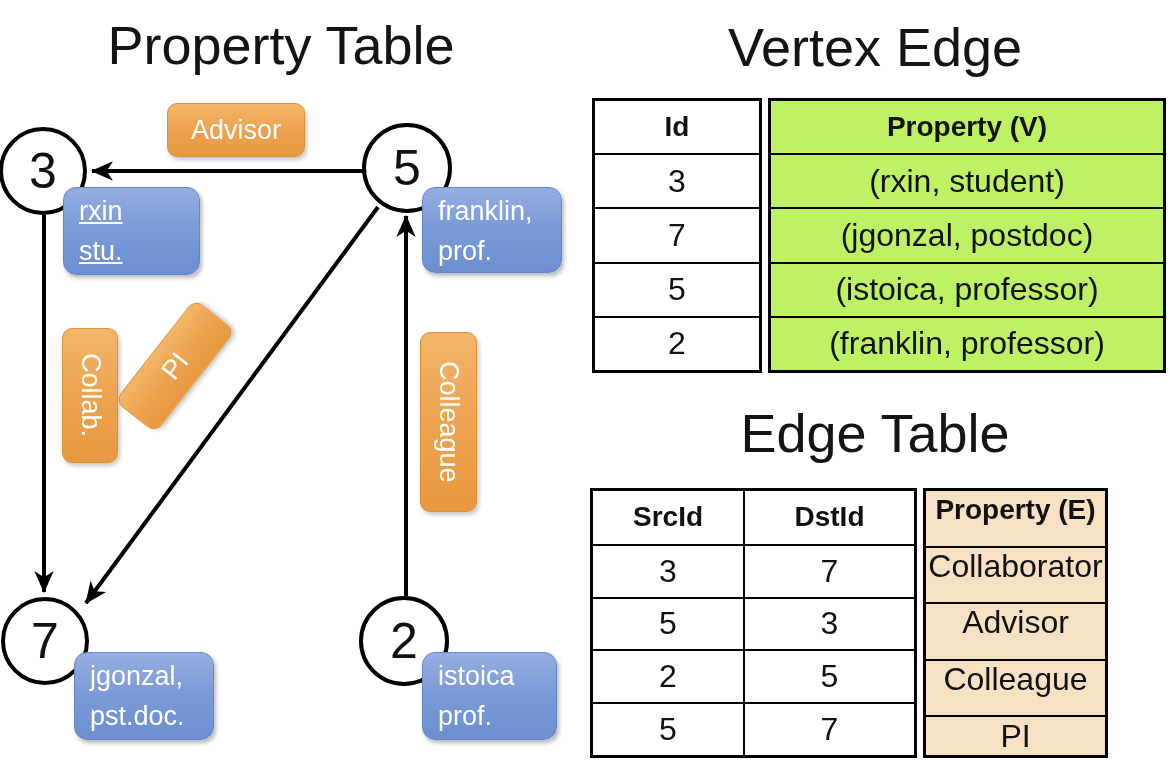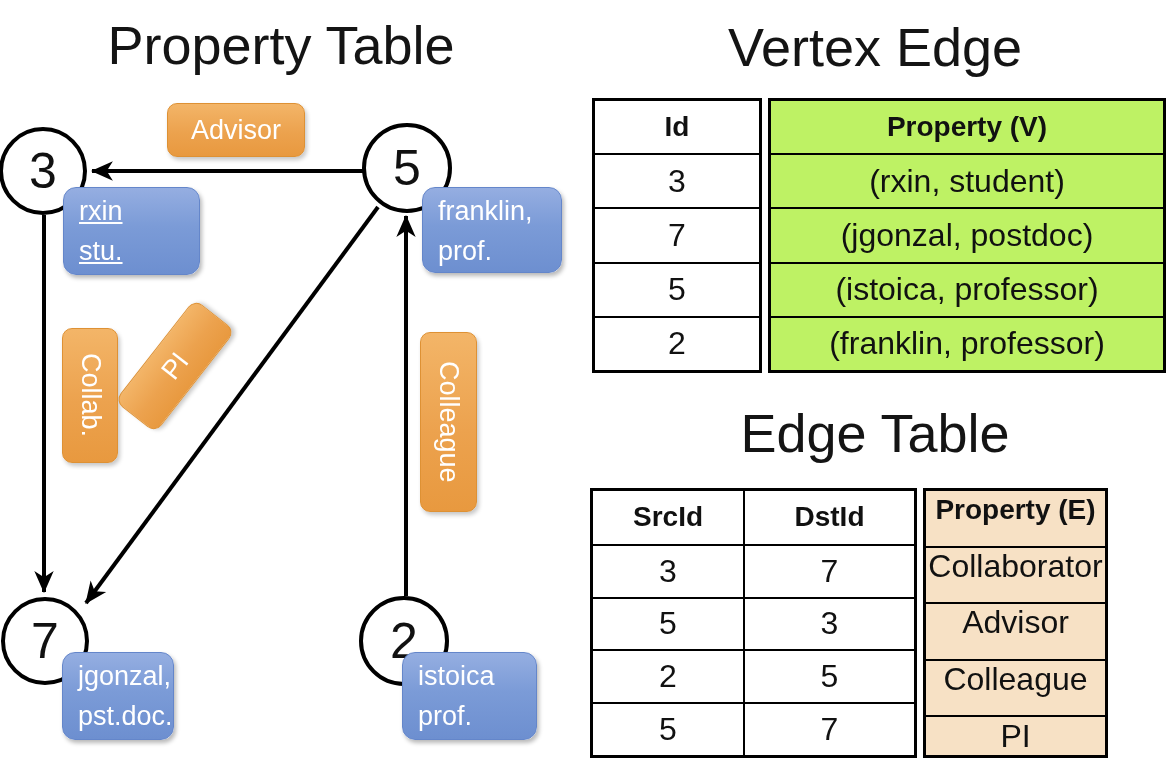--- a/index.html
+++ b/index.html
@@ -81,23 +81,23 @@
     <span>7</span>
   </div>
   <div class="node" style="left:359px;top:596px;width:90px;height:90px;">
     <span>2</span>
   </div>
 
   <div class="vlabel" style="left:63px;top:187px;width:137px;height:88px;text-decoration:underline;">rxin
 stu.</div>
   <div class="vlabel" style="left:422px;top:187px;width:140px;height:86px;">franklin,
 prof.</div>
-  <div class="vlabel" style="left:62px;top:652px;width:112px;height:88px;">jgonzal,
+  <div class="vlabel" style="left:74px;top:652px;width:140px;height:88px;">jgonzal,
 pst.doc.</div>
-  <div class="vlabel" style="left:402px;top:652px;width:135px;height:88px;">istoica
+  <div class="vlabel" style="left:422px;top:652px;width:135px;height:88px;">istoica
 prof.</div>
 
   <div class="elabel" style="left:167px;top:103px;width:138px;height:54px;">Advisor</div>
   <div class="elabel vertical" style="left:62px;top:328px;width:56px;height:135px;">Collab.</div>
   <div class="elabel tilted" style="left:110px;top:340px;width:130px;height:52px;">PI</div>
   <div class="elabel vertical" style="left:420px;top:332px;width:57px;height:180px;">Colleague</div>
 
   <div class="tbl" style="left:592px;top:98px;width:574px;height:275px;border-radius:19px;">
     <div class="sub" style="width:170px;">
       <div class="cell hdr">Id</div>

